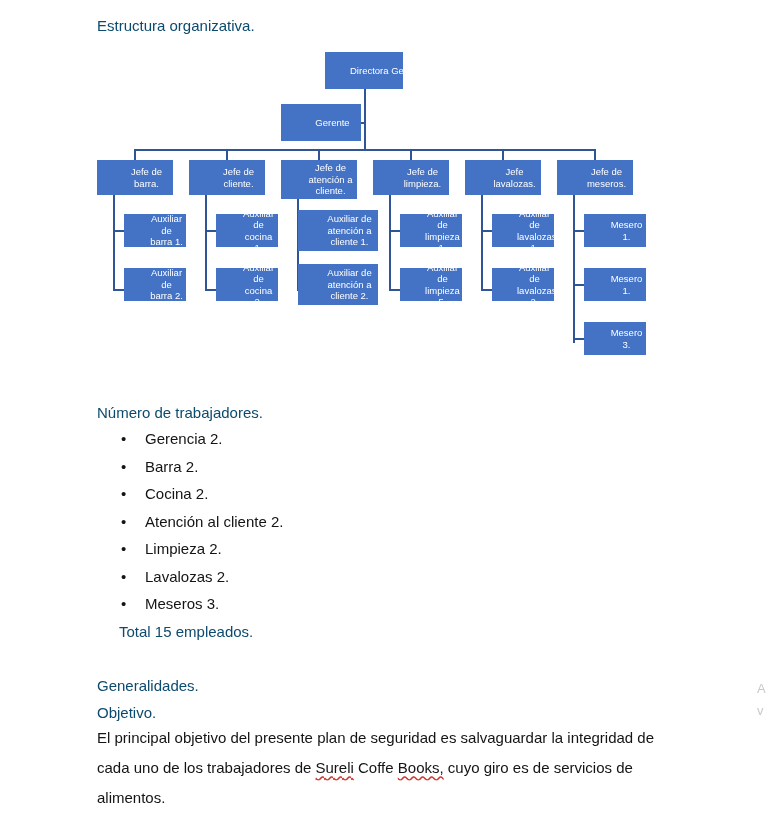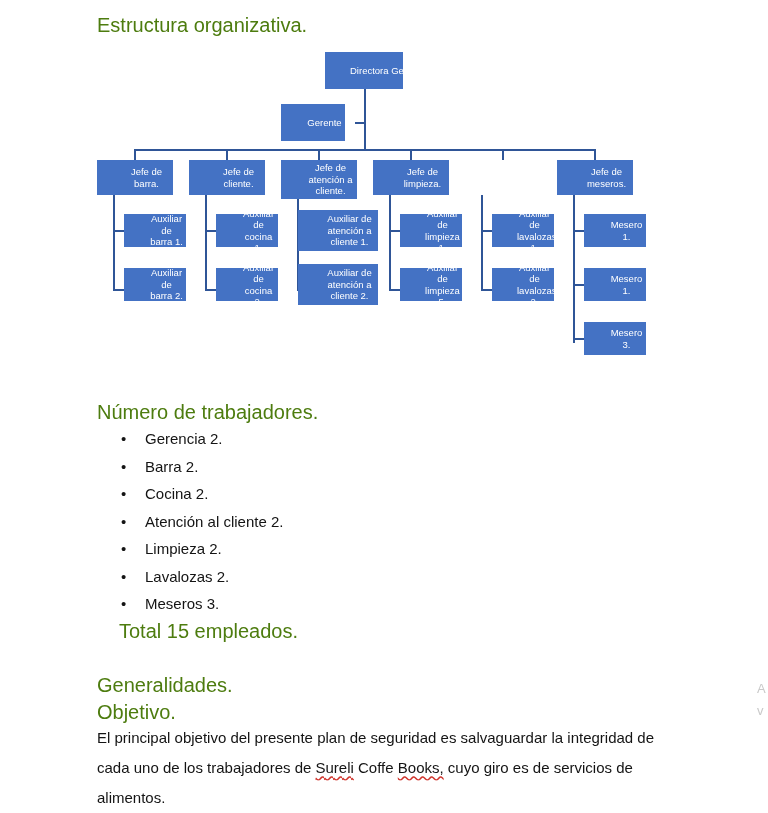--- a/index.html
+++ b/index.html
@@ -11,23 +11,23 @@
     width: 768px; height: 813px;
     position: relative;
     font-family: "Liberation Sans", sans-serif;
     color: #000000;
     overflow: hidden;
   }
 
   
   .doc-line {
     position: absolute;
-    font-size: 20px;
+    font-size: 15px;
     line-height: 27px;
-    color: #4d7c0f;
+    color: #0c4a6e;
     white-space: nowrap;
   }
   #heading-estructura { left: 97px; top: 12px; }
   #heading-numero     { left: 97px; top: 399px; }
   #total-line         { left: 83px; top: 618px; margin-left: 36px; }
   #generalidades      { left: 97px; top: 672px; }
   #objetivo           { left: 97px; top: 699px; }
 
   .para {
     position: absolute;
@@ -152,36 +152,39 @@
 
   <div class="conn v" style="left:573px; top:195px; height:148px;"></div>
   <div class="conn h" style="left:573px; top:230px; width:11px;"></div>
   <div class="conn h" style="left:573px; top:284px; width:11px;"></div>
   <div class="conn h" style="left:573px; top:338px; width:11px;"></div>
 
   <div class="node overflow" style="left:325px; top:52px; width:78px; height:37px;">
     <span>Directora General</span>
   </div>
 
-  <div class="node" style="left:281px; top:104px; width:64px; height:37px;">
+  <div class="node" style="left:281px; top:104px; width:80px; height:37px;">
     <span>Gerente</span>
   </div>
 
   <div class="node" style="left:97px; top:160px; width:76px; height:35px;">
     <span>Jefe de barra.</span>
   </div>
   <div class="node" style="left:189px; top:160px; width:76px; height:35px;">
     <span>Jefe de cliente.</span>
   </div>
   <div class="node" style="left:281px; top:160px; width:76px; height:39px;">
     <span>Jefe de atención a cliente.</span>
   </div>
   <div class="node" style="left:373px; top:160px; width:76px; height:35px;">
     <span>Jefe de limpieza.</span>
   </div>
+  <div class="node" style="left:465px; top:160px; width:76px; height:35px;">
+    <span>Jefe lavalozas.</span>
+  </div>
   <div class="node" style="left:557px; top:160px; width:76px; height:35px;">
     <span>Jefe de meseros.</span>
   </div>
 
   <div class="node" style="left:124px; top:214px; width:62px; height:33px;">
     <span>Auxiliar de barra 1.</span>
   </div>
   <div class="node" style="left:216px; top:214px; width:62px; height:33px;">
     <span>Auxiliar de cocina 1.</span>
   </div>

